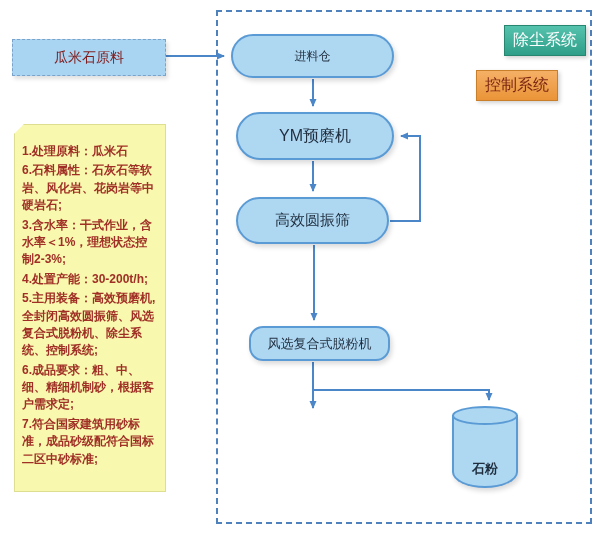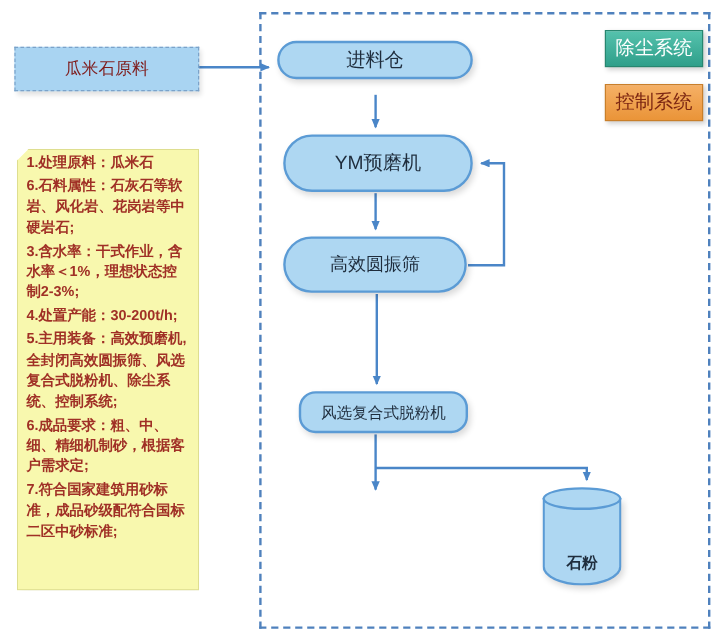--- a/index.html
+++ b/index.html
@@ -19,21 +19,21 @@
     display:flex;align-items:center;justify-content:center;
     font-size:14px;color:#7f1d1d;box-shadow:2px 3px 4px rgba(0,0,0,.12);
   }
   
   .node{
     position:absolute;background:#aed7f2;border:2px solid #5b9bd5;
     display:flex;align-items:center;justify-content:center;
     color:#1f2d3d;box-shadow:2px 3px 5px rgba(0,0,0,.15);
     box-sizing:border-box;
   }
-  .n-feed   {left:231px;top:34px; width:163px;height:32px;border-radius:22px;font-size:16px;}
+  .n-feed   {left:231px;top:34px; width:163px;height:44px;border-radius:22px;font-size:12px;}
   .n-premill{left:236px;top:112px;width:158px;height:48px;border-radius:24px;font-size:16px;}
   .n-screen {left:236px;top:197px;width:153px;height:47px;border-radius:24px;font-size:15px;}
   .n-sep    {left:249px;top:326px;width:141px;height:35px;border-radius:14px;font-size:13px;}
   
   .cyl{position:absolute;}
   .cyl-sand {left:271px;top:414px;width:80px;height:82px;}
   .cyl-stone{left:452px;top:406px;width:66px;height:82px;font-weight:bold;}
   .cyl-body{
     position:absolute;left:0;right:0;top:9px;bottom:0;
     background:#aed7f2;border:2px solid #5b9bd5;border-top:none;
@@ -53,28 +53,28 @@
   .legend{
     position:absolute;width:82px;height:31px;
     display:flex;align-items:center;justify-content:center;
     font-size:16px;box-sizing:border-box;box-shadow:2px 2px 4px rgba(0,0,0,.18);
   }
   .lg-dust{
     left:504px;top:25px;
     background:linear-gradient(#55c2ad,#2f9f8a);border:1px solid #27866f;color:#ffffff;
   }
   .lg-ctrl{
-    left:504px;top:70px;
+    left:476px;top:70px;
     background:linear-gradient(#f5b066,#ea9438);border:1px solid #c97f2a;color:#7c2612;
   }
   
   .note{
     position:absolute;left:14px;top:124px;width:152px;height:368px;
     background:#f8f8ae;border:1px solid #dede90;box-sizing:border-box;
-    padding:2px 7px;box-shadow:3px 3px 6px rgba(0,0,0,.15);
+    padding:18px 7px;box-shadow:3px 3px 6px rgba(0,0,0,.15);
     clip-path:polygon(10px 0,100% 0,100% 100%,0 100%,0 10px);
   }
   .note-item{
     font-size:12px;line-height:1.45;color:#a03026;font-weight:600;
     margin:0 0 2px 0;word-break:break-all;
   }
   
   .arrows{position:absolute;left:0;top:0;pointer-events:none;}
 </style>
 </head>

